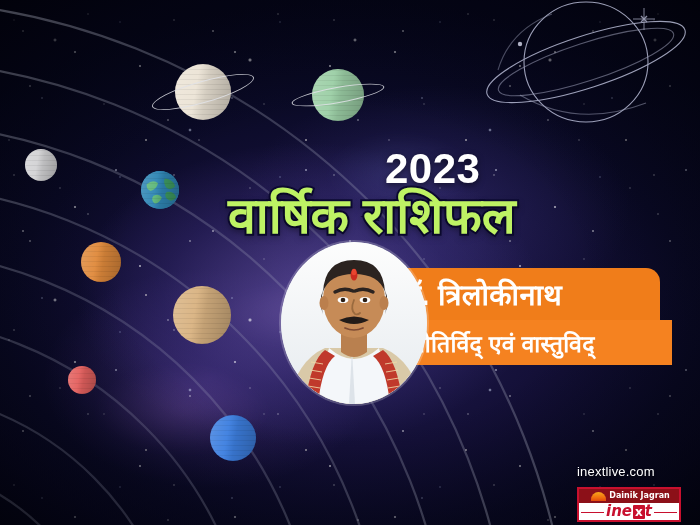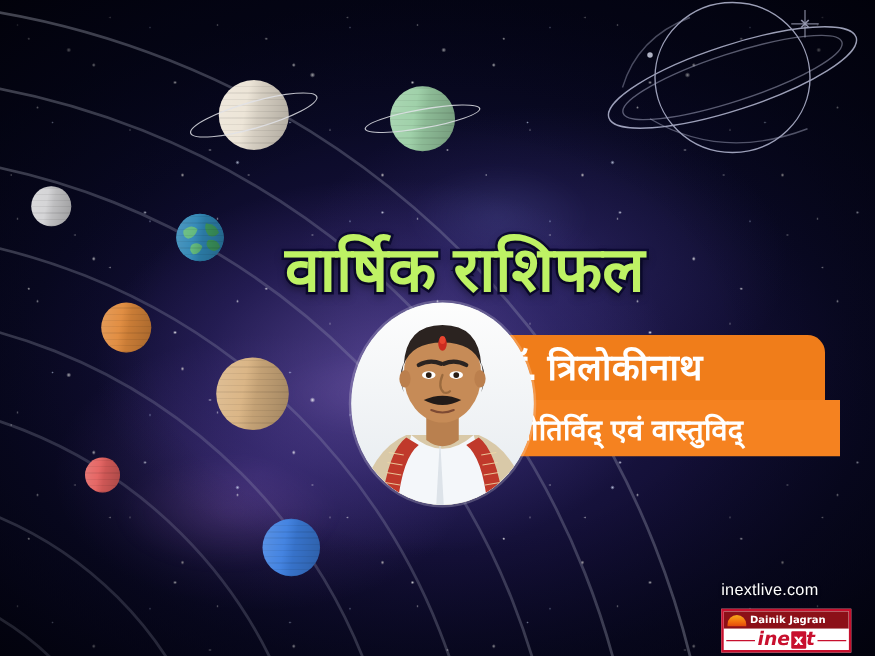--- a/index.html
+++ b/index.html
@@ -150,21 +150,21 @@
   .logo{
     position:absolute;
     background:#ffffff;
     border:2px solid #c8102e;
     box-sizing:border-box;
     overflow:hidden;
   }
   .logo-top{
     position:absolute;left:0;right:0;top:0;height:14px;
     background:#8c1018;
-    display:flex;align-items:center;
+    display:flex;align-items:center;justify-content:center;
   }
   .logo-sun{
     width:15px;height:9px;margin-left:3px;
     border-radius:8px 8px 0 0;
     background:linear-gradient(180deg,#f7a81b 0%,#f2700f 60%,#e2490c 100%);
     position:relative;
   }
   .logo-jagran{
     color:#fff;font-size:8px;font-weight:700;margin-left:3px;line-height:1;
     font-family:"DejaVu Sans", sans-serif;
@@ -336,20 +336,21 @@
         <path d="M58 78 q 15 -7 30 0 q -15 8 -30 0 z" fill="#221b18"></path>
 
         <path d="M64 86 q 9 4 18 0" stroke="#7d4a33" stroke-width="1.7" fill="none" stroke-linecap="round"></path>
 
         <ellipse cx="43" cy="61" rx="4.5" ry="7" fill="#bb7f4d"></ellipse>
         <ellipse cx="103" cy="61" rx="4.5" ry="7" fill="#bb7f4d"></ellipse>
       </g>
     </svg>
   </div>
 
+  <div class="year" style="left:385px;top:146px;font-size:42px;line-height:46px;">2023</div>
   <div class="headline" style="left:228px;top:186px;font-size:50px;line-height:60px;">वार्षिक राशिफल</div>
 
   <div class="wm" style="left:577px;top:461px;font-size:13px;line-height:22px;">inextlive.com</div>
 
   <div class="logo" style="left:577px;top:487px;width:104px;height:35px;">
     <div class="logo-top">
       <span class="logo-sun"></span>
       <span class="logo-jagran">Dainik Jagran</span>
     </div>
     <div class="logo-bot">

